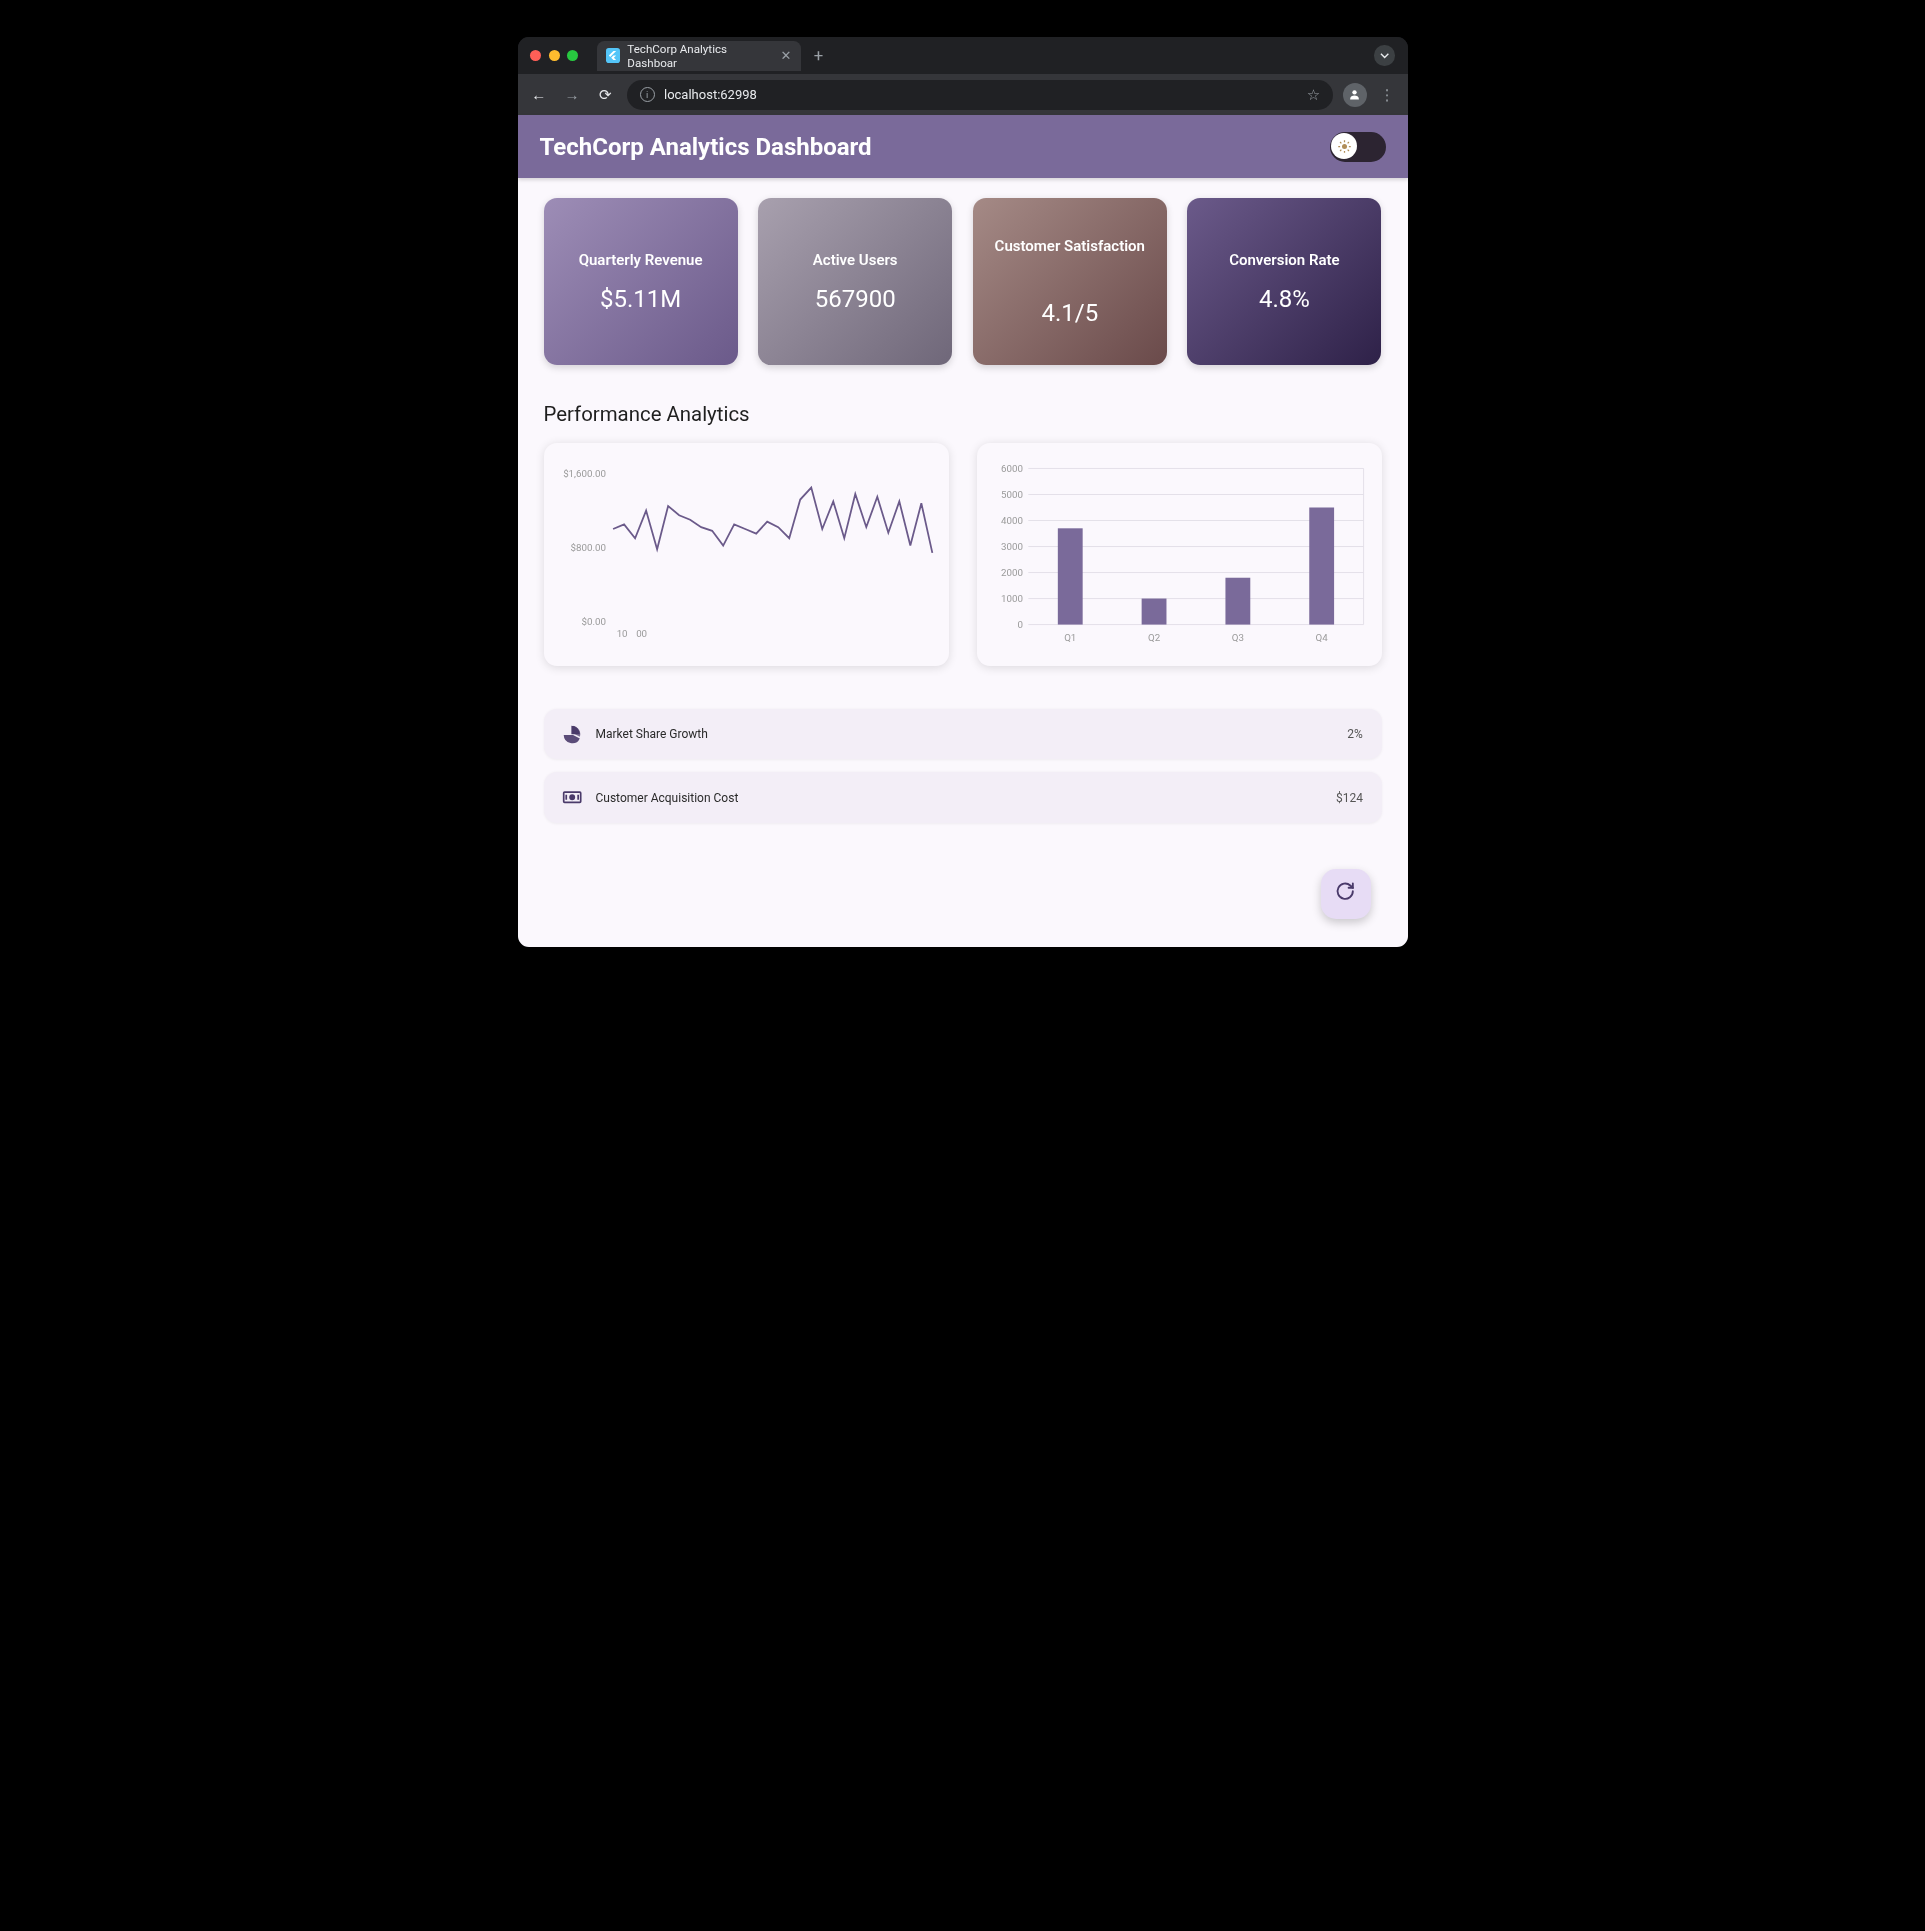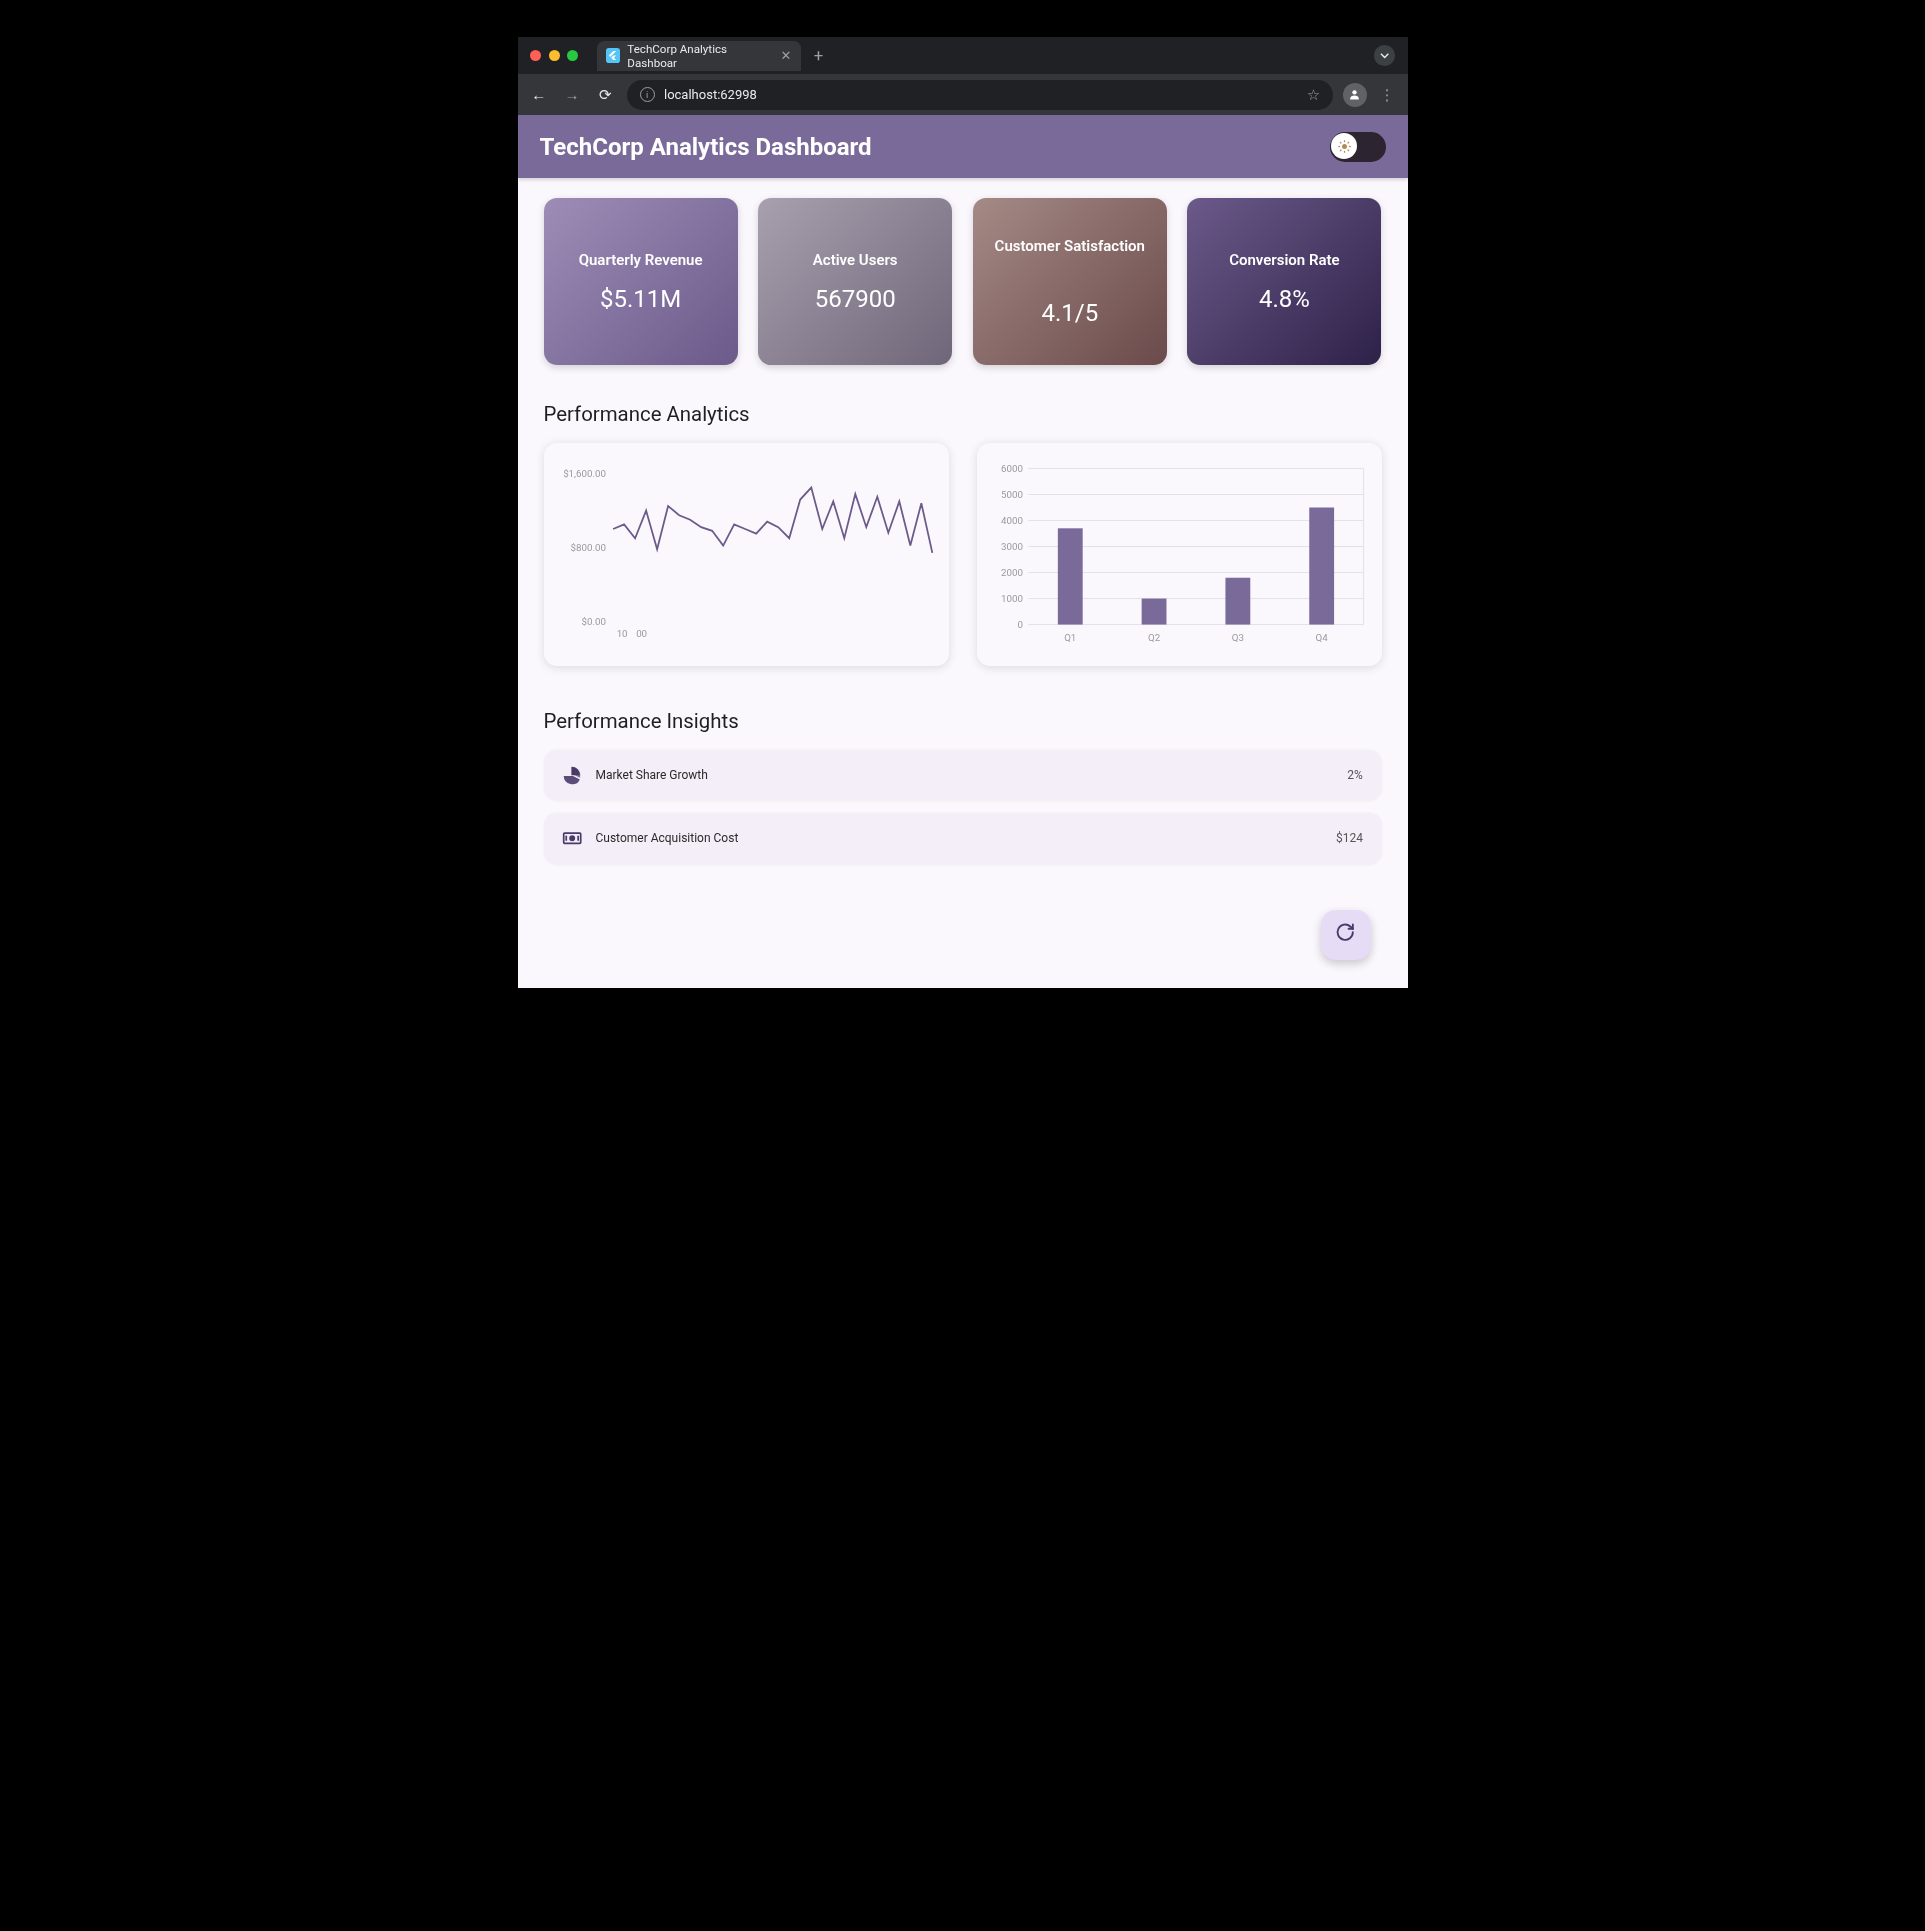--- a/index.html
+++ b/index.html
@@ -8,21 +8,21 @@
     font-family: -apple-system, BlinkMacSystemFont, "Segoe UI", Roboto, Helvetica, Arial, sans-serif;
     background: #000;
     display: flex;
     justify-content: center;
     align-items: flex-start;
     padding: 37px 56px;
   }
   .browser-window {
     width: 890px;
     background: #202124;
-    border-radius: 0;
+    border-radius: 11px;
     overflow: hidden;
     box-shadow: 0 18.6px 56px rgba(0,0,0,0.5);
   }
   
   .tab-strip {
     display: flex;
     align-items: center;
     height: 37px;
     background: #202124;
     padding: 0 9.3px;
@@ -271,21 +271,20 @@
               <rect class="bar-rect" x="177.75" y="154.66666666666666" width="28" height="29.333333333333343"></rect>
               <text class="axis-text" x="191.75" y="202" text-anchor="middle">Q2</text>
               <rect class="bar-rect" x="272.25" y="131.2" width="28" height="52.80000000000001"></rect>
               <text class="axis-text" x="286.25" y="202" text-anchor="middle">Q3</text>
               <rect class="bar-rect" x="366.75" y="52" width="28" height="132"></rect>
               <text class="axis-text" x="380.75" y="202" text-anchor="middle">Q4</text>
             </svg>
         </div>
       </div>
 
-      <div class="section-title">Performance Insights</div>
 
       <div class="insight-card">
         <span class="insight-icon">
           <svg width="20.4" height="20.4" viewBox="0 0 24 24" fill="#4a3a6a">
               <path d="M11 2v10h10A10 10 0 0 0 11 2z"></path>
               <path d="M11 13H2a10 10 0 0 0 19 4l-8-4z" opacity="0.9"></path>
               <path d="M13 2v9l8 4A10 10 0 0 0 13 2z" opacity="0.7"></path>
             </svg>
         </span>
         <span class="insight-label">Market Share Growth</span>

